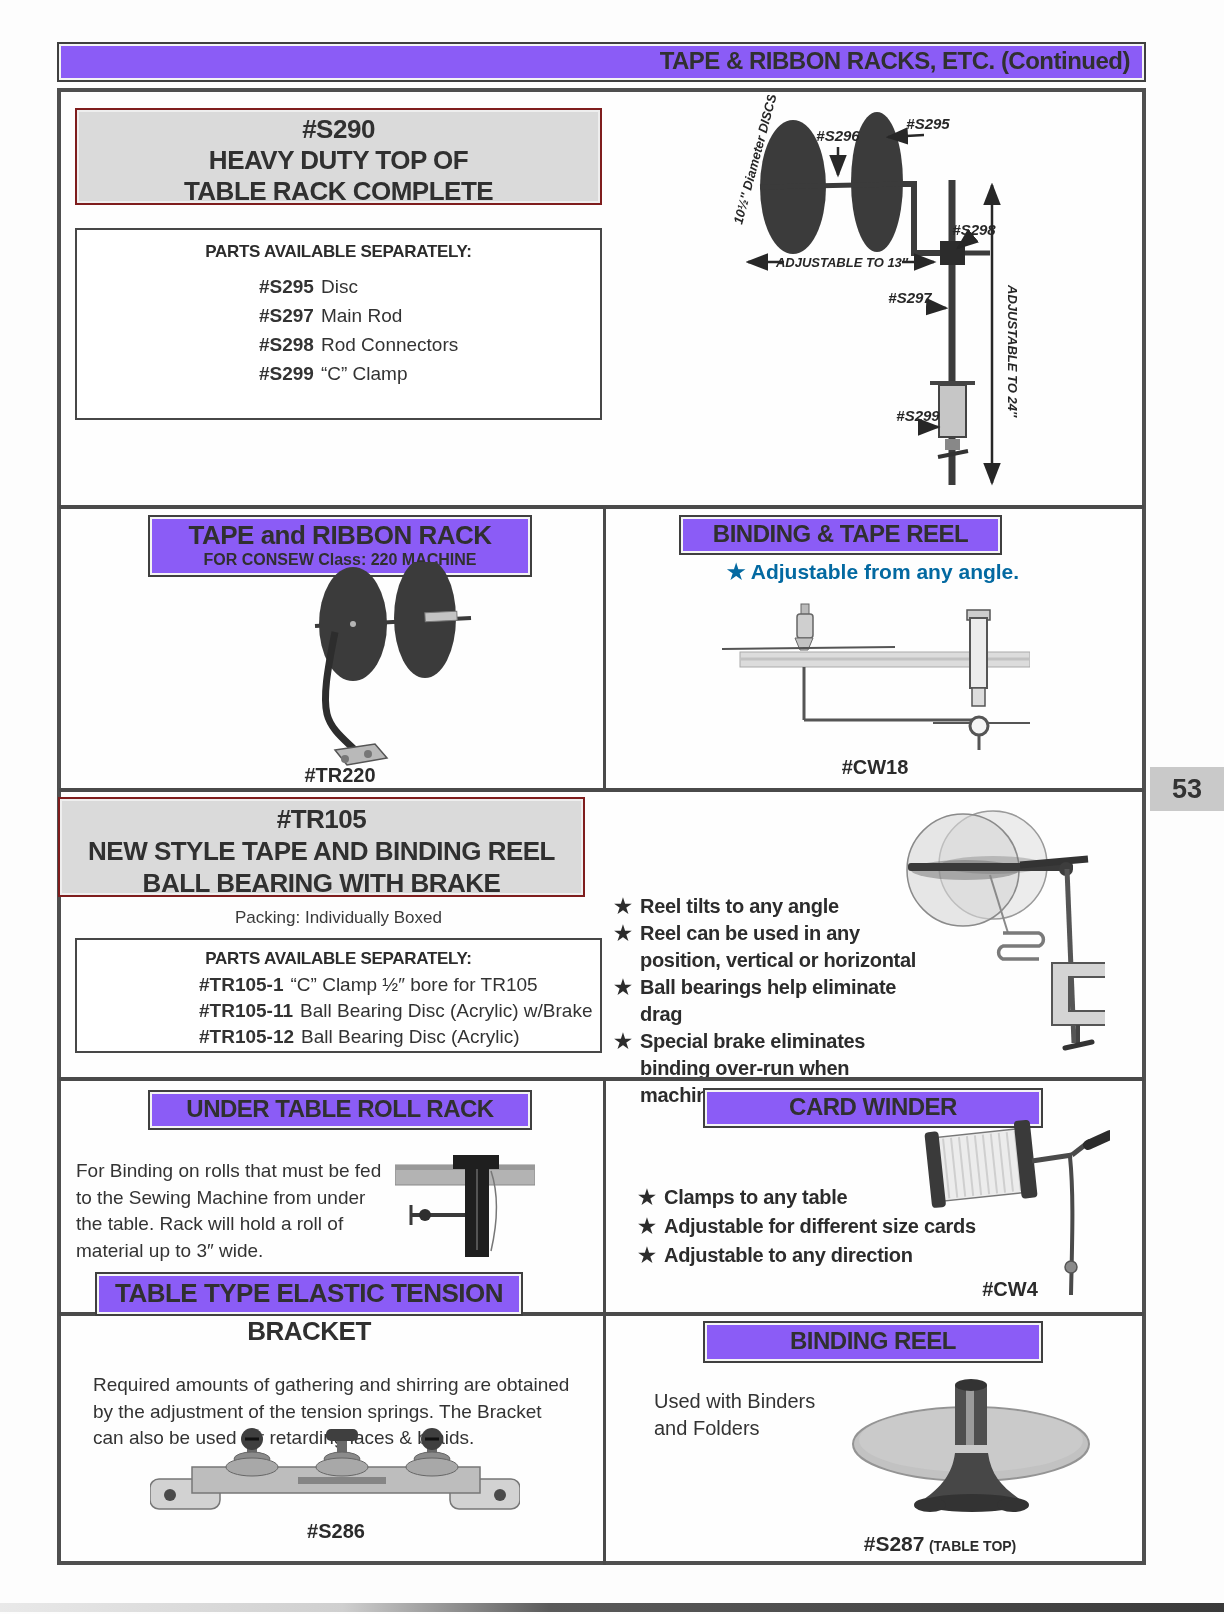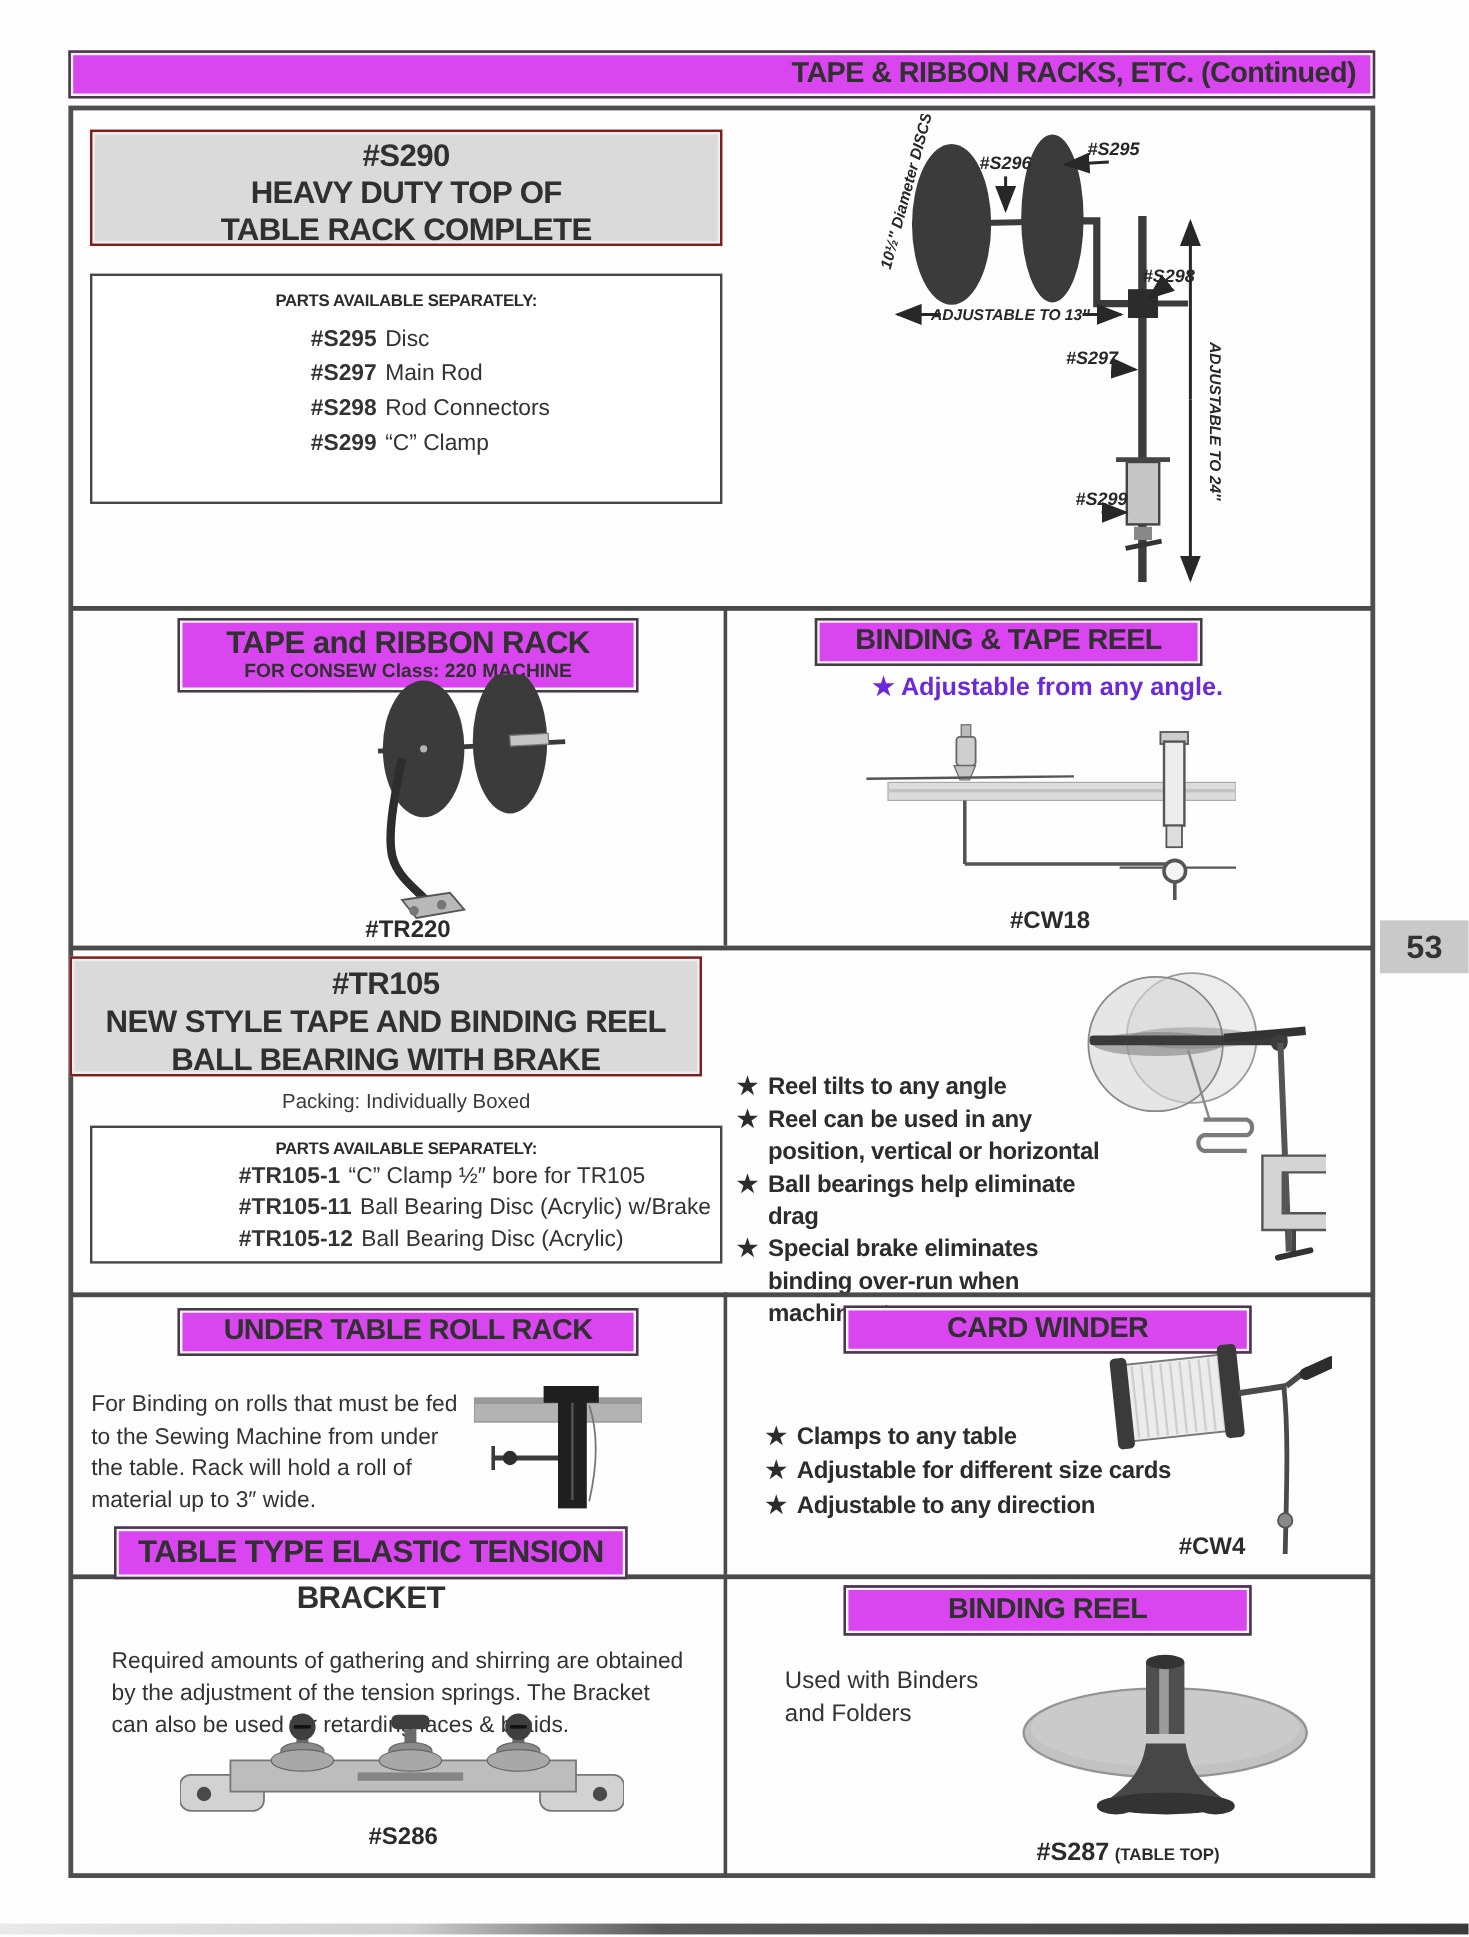--- a/index.html
+++ b/index.html
@@ -3,26 +3,26 @@
 <meta charset="utf-8">
 <style>
   * { margin:0; padding:0; box-sizing:border-box; }
   html,body { background:#ffffff; }
   body { font-family:"Liberation Sans", sans-serif; color:#2e2e2e; }
   .page { position:relative; width:1224px; height:1614px; background:#fdfdfd; overflow:hidden; margin:0 auto; }
   .abs { position:absolute; }
   .hline { background:#4a4a4a; height:4px; }
   .vline { background:#4a4a4a; width:3px; }
   .main-box { border:4px solid #4f4f4f; box-shadow: inset 0 0 0 1px #fff; background:#fefefe; }
-  .bar-title { background:#d946ef; border:2px solid #3f3f3f; box-shadow: inset 0 0 0 2px #f4f4f4; text-align:center; font-weight:bold; color:#303030; }
+  .bar-title { background:#8b5cf6; border:2px solid #3f3f3f; box-shadow: inset 0 0 0 2px #f4f4f4; text-align:center; font-weight:bold; color:#303030; }
   .gray-box { background:#dadada; border:2px solid #7f1d1d; box-shadow: inset 0 0 0 2px #eee; text-align:center; font-weight:bold; color:#303030; letter-spacing:-0.5px; }
   .outline-box { background:#fff; border:2px solid #474747; }
   .big-title { font-size:26px; line-height:31px; padding-top:4px; }
   .sec-title { font-size:24px; }
-  .parts-heading { font-weight:bold; font-size:14px; text-align:center; color:#2c2c2c; letter-spacing:-0.3px; }
+  .parts-heading { font-weight:bold; font-size:17px; text-align:center; color:#2c2c2c; letter-spacing:-0.3px; }
   .parts-list { list-style:none; font-size:19px; color:#333; }
   .parts-list .pn { font-weight:bold; margin-right:7px; }
   .caption { font-weight:bold; font-size:20px; text-align:center; color:#2b2b2b; }
   .body-text { font-size:19px; line-height:26.5px; color:#333; }
   .star-list { list-style:none; }
   .star-list li { display:flex; font-weight:bold; font-size:20px; line-height:27px; color:#2c2c2c; letter-spacing:-0.3px; }
   .star-list .star { width:26px; flex:none; }
   .diagram-label { font:italic bold 15px "Liberation Sans", sans-serif; fill:#272727; }
   .diagram-label-sm { font:italic bold 13px "Liberation Sans", sans-serif; fill:#272727; }
   .page-tab { background:#c9c9c9; display:flex; align-items:center; justify-content:center; font-weight:bold; font-size:27px; color:#333; }
@@ -117,21 +117,21 @@
     <polygon points="60,188 100,182 112,196 72,203" fill="#b9b9b9" stroke="#555" stroke-width="1.5"></polygon>
     <circle cx="70" cy="197" r="4" fill="#777"></circle>
     <circle cx="93" cy="192" r="4" fill="#777"></circle>
   </svg>
 
   <div class="abs caption" style="left:280px; top:764px; width:120px;">#TR220</div>
 
   <div class="abs bar-title sec-title" style="left:679px; top:515px; width:323px; height:40px; line-height:34px; letter-spacing:-0.5px;">
     <span>BINDING &amp; TAPE REEL</span>
   </div>
-  <div class="abs" style="left:603px; top:560px; width:540px; text-align:center; font-weight:bold; font-size:21px; color:#6d28d9;">
+  <div class="abs" style="left:603px; top:560px; width:540px; text-align:center; font-weight:bold; font-size:21px; color:#0369a1;">
     <span>★</span>
     <span>Adjustable from any angle.</span>
   </div>
 
   <svg class="abs" style="left:700px; top:592px;" width="330" height="160" viewBox="0 0 330 160">
     <rect x="40" y="60" width="290" height="15" fill="#dcdcdc" stroke="#aaa" stroke-width="1"></rect>
     <line x1="40" y1="67" x2="330" y2="67" stroke="#c2c2c2" stroke-width="3"></line>
     <rect x="101" y="12" width="8" height="12" fill="#bbb" stroke="#666" stroke-width="1"></rect>
     <rect x="97" y="22" width="16" height="24" rx="3" fill="#cfcfcf" stroke="#666" stroke-width="1.5"></rect>
     <polygon points="95,46 113,46 108,58 100,58" fill="#c3c3c3" stroke="#666" stroke-width="1"></polygon>

